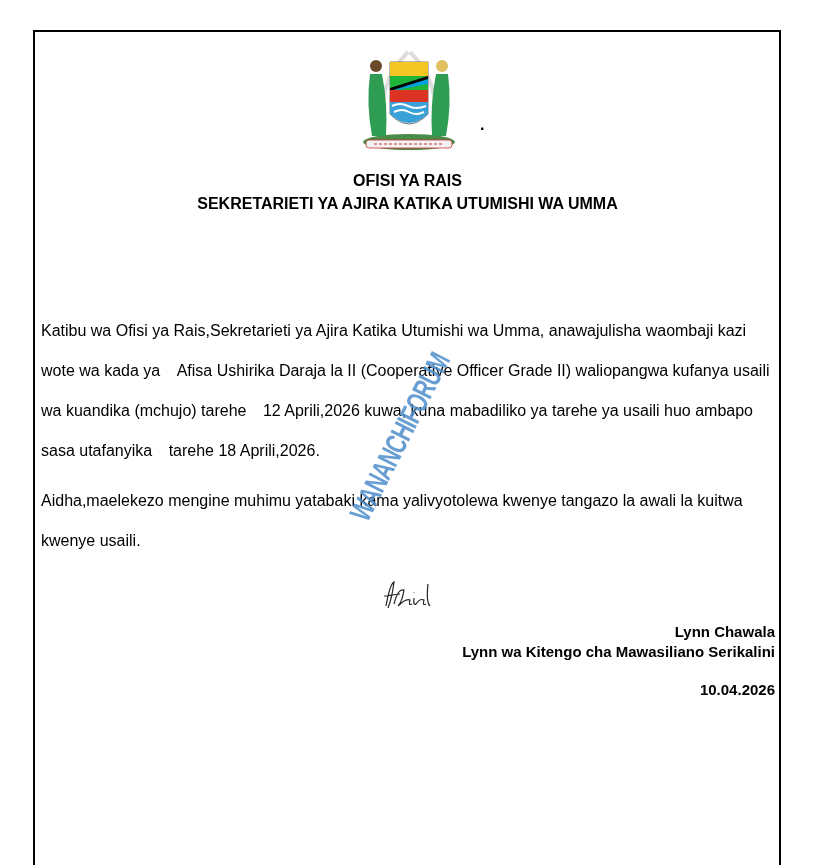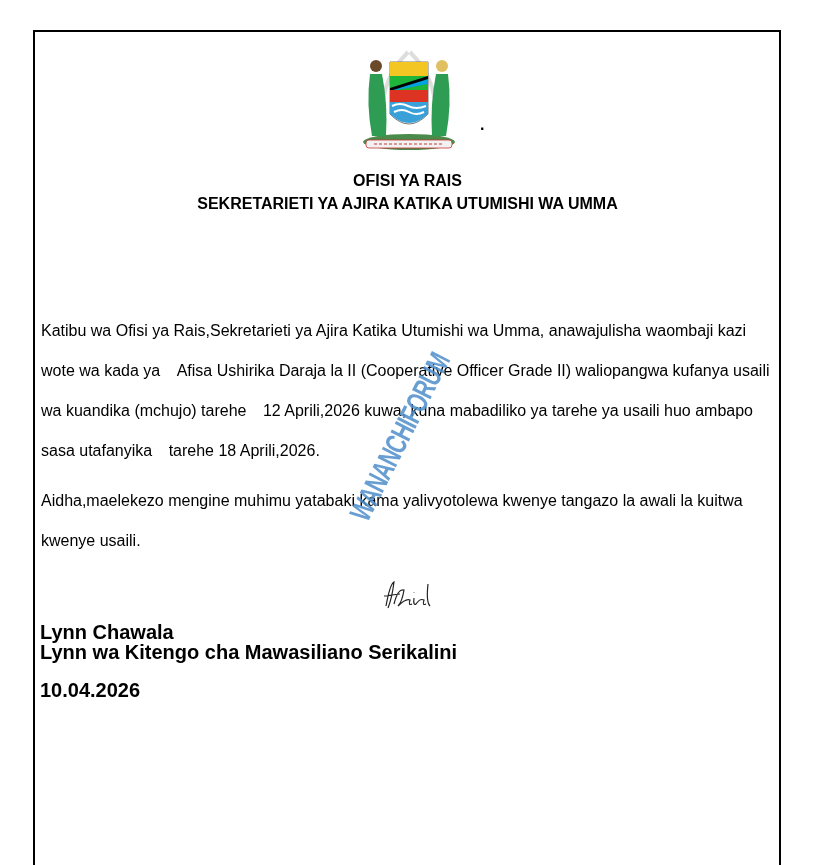--- a/index.html
+++ b/index.html
@@ -13,21 +13,21 @@
   .dot { position: absolute; left: 480px; top: 116px; font-size: 16px; font-weight: bold; }
   .heading { position: absolute; left: 40px; width: 735px; text-align: center; font-weight: bold; font-size: 16px; }
   .h1 { top: 172px; }
   .h2 { top: 195px; }
   .h3 { top: 245px; line-height: 19px; }
   .para { position: absolute; left: 41px; width: 735px; font-size: 16px; line-height: 40px; }
   .p1 { top: 311px; }
   .p2 { top: 481px; }
   .para b { font-weight: normal; margin-left: 12px; }
   .signature { position: absolute; left: 380px; top: 578px; width: 56px; height: 36px; }
-  .signoff { position: absolute; left: 40px; width: 735px; text-align: left; font-weight: bold; font-size: 20px; line-height: 20px; }
+  .signoff { position: absolute; left: 40px; width: 735px; text-align: right; font-weight: bold; font-size: 15px; line-height: 20px; }
   .s1 { top: 622px; }
   .s2 { top: 642px; }
   .s3 { top: 680px; }
   .watermark {
     position: absolute; left: 250px; top: 420px; width: 300px;
     transform: rotate(-63deg); transform-origin: center;
     color: #4e8ecb; opacity: 0.85; font-weight: bold; font-size: 30px;
     letter-spacing: -1px; text-align: center; font-family: "Liberation Sans", sans-serif;
     transform: rotate(-63deg) scaleX(0.7);
   }

